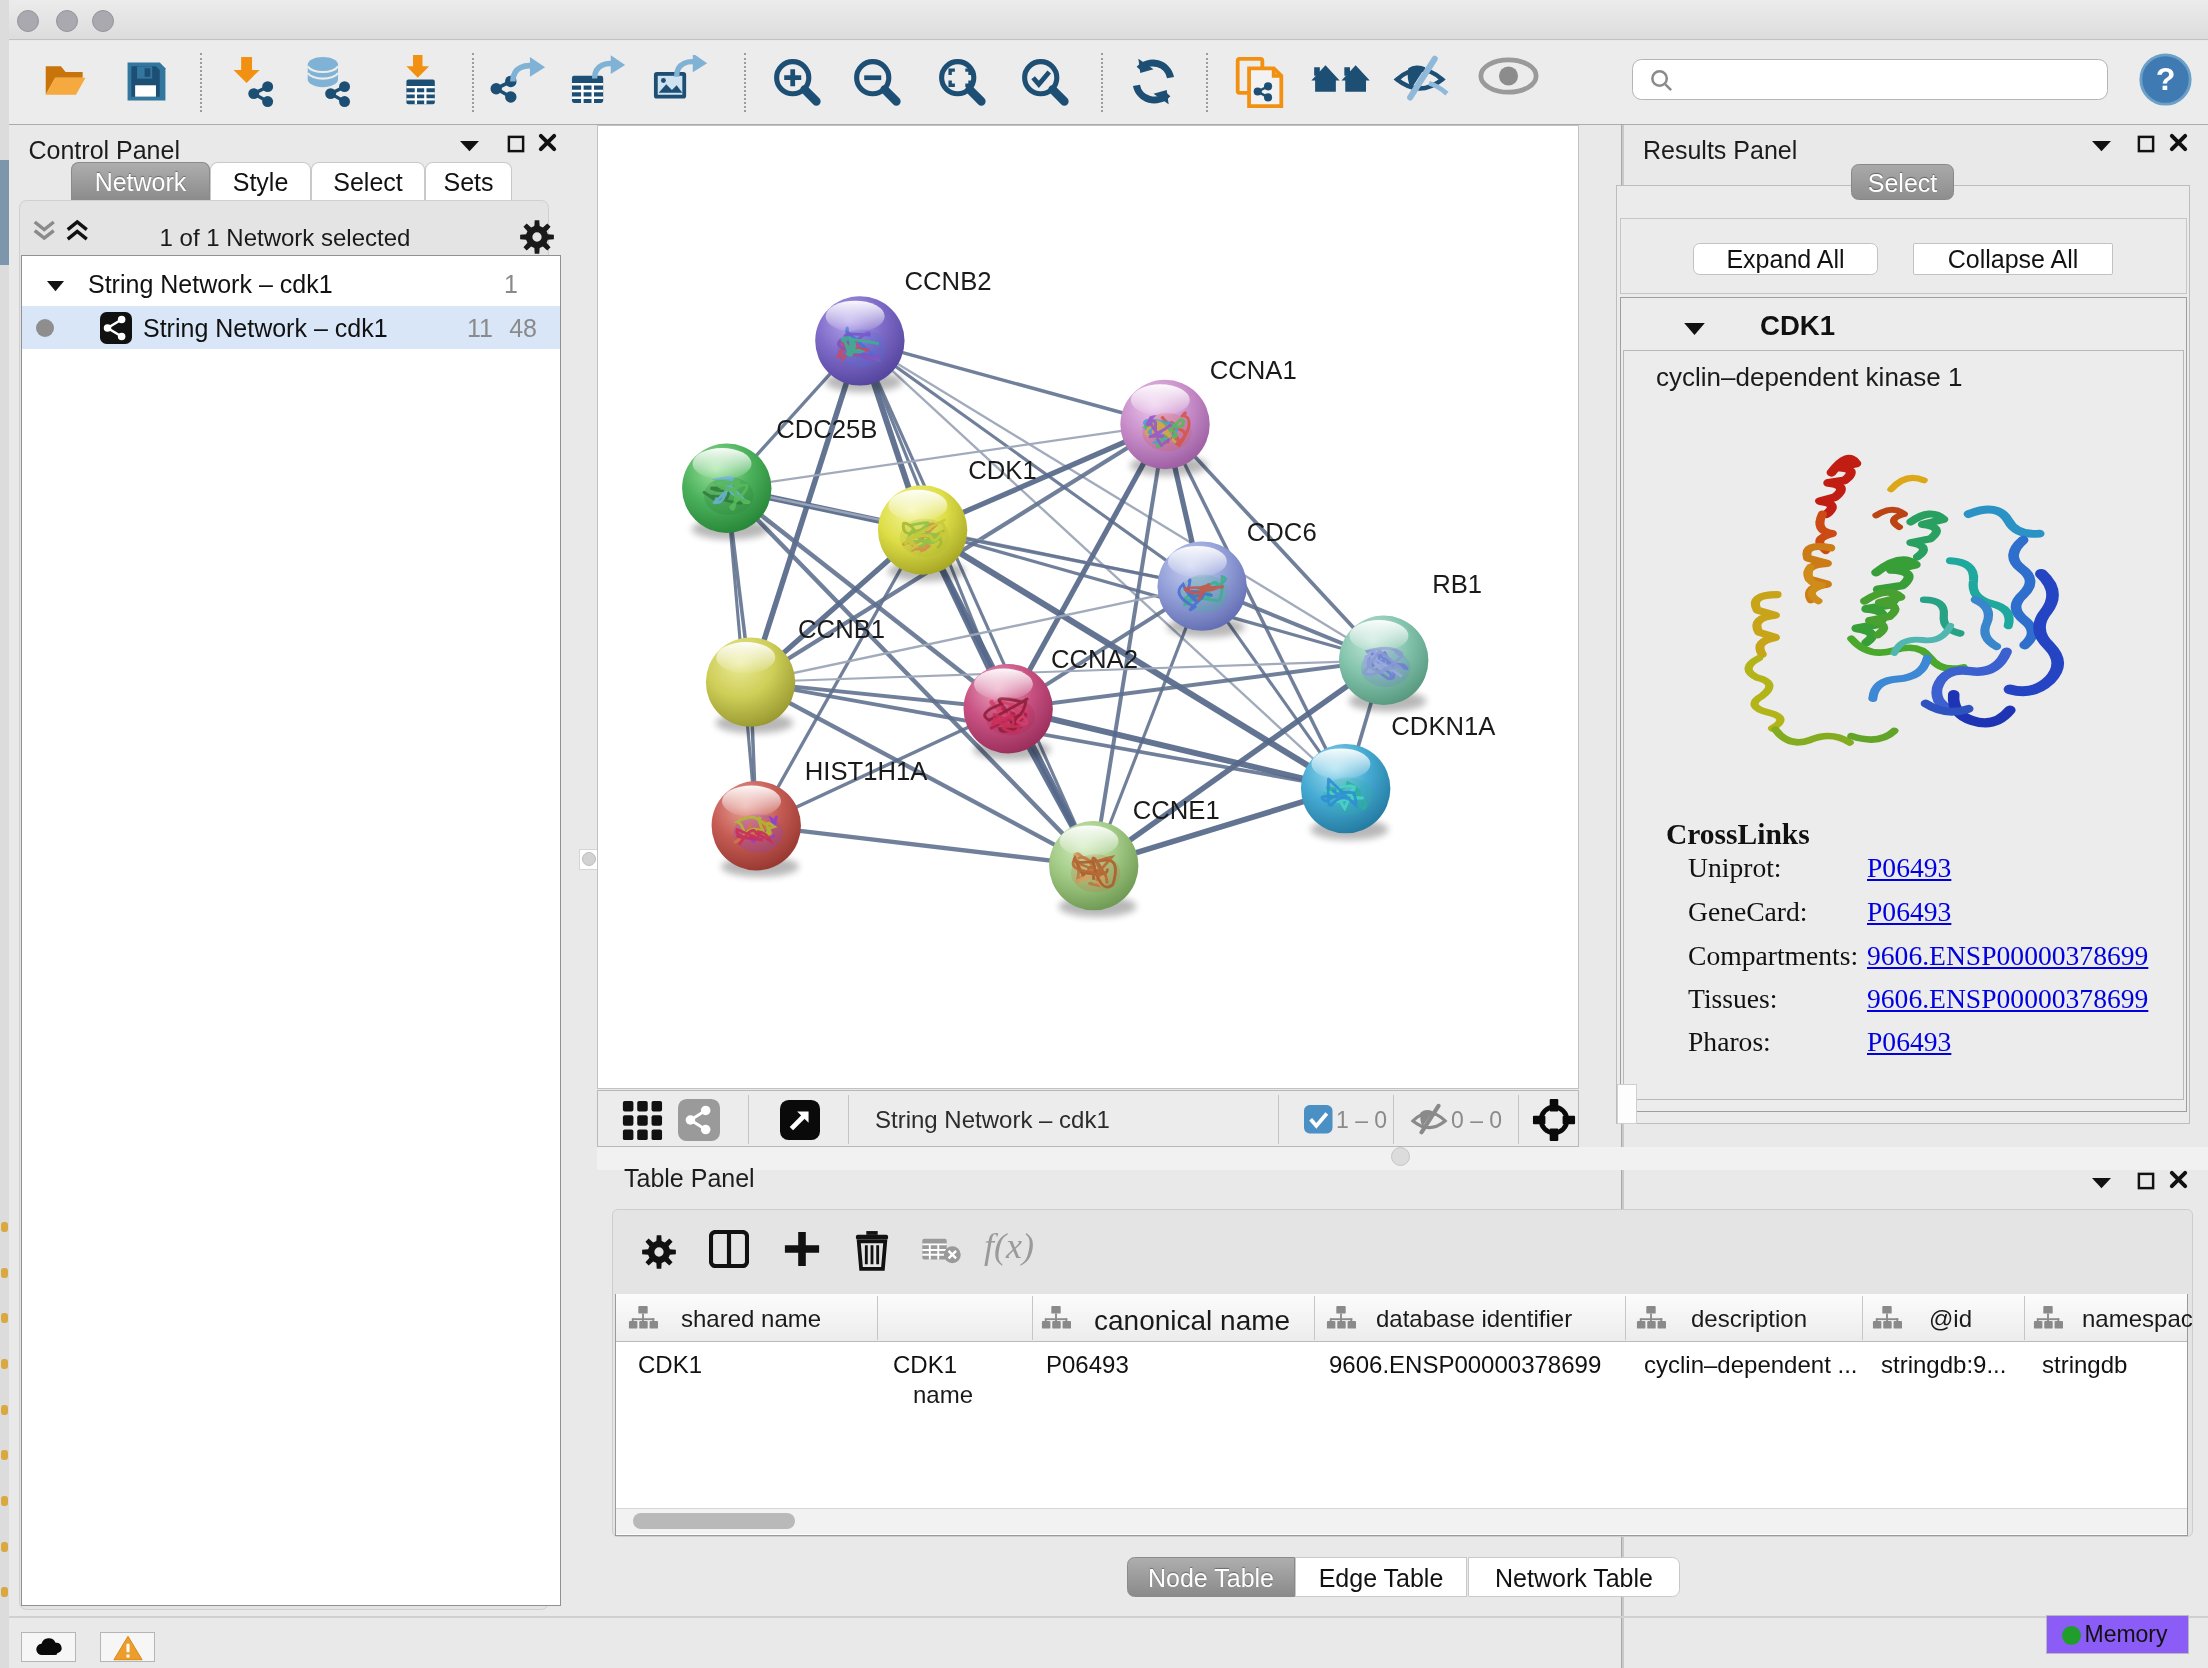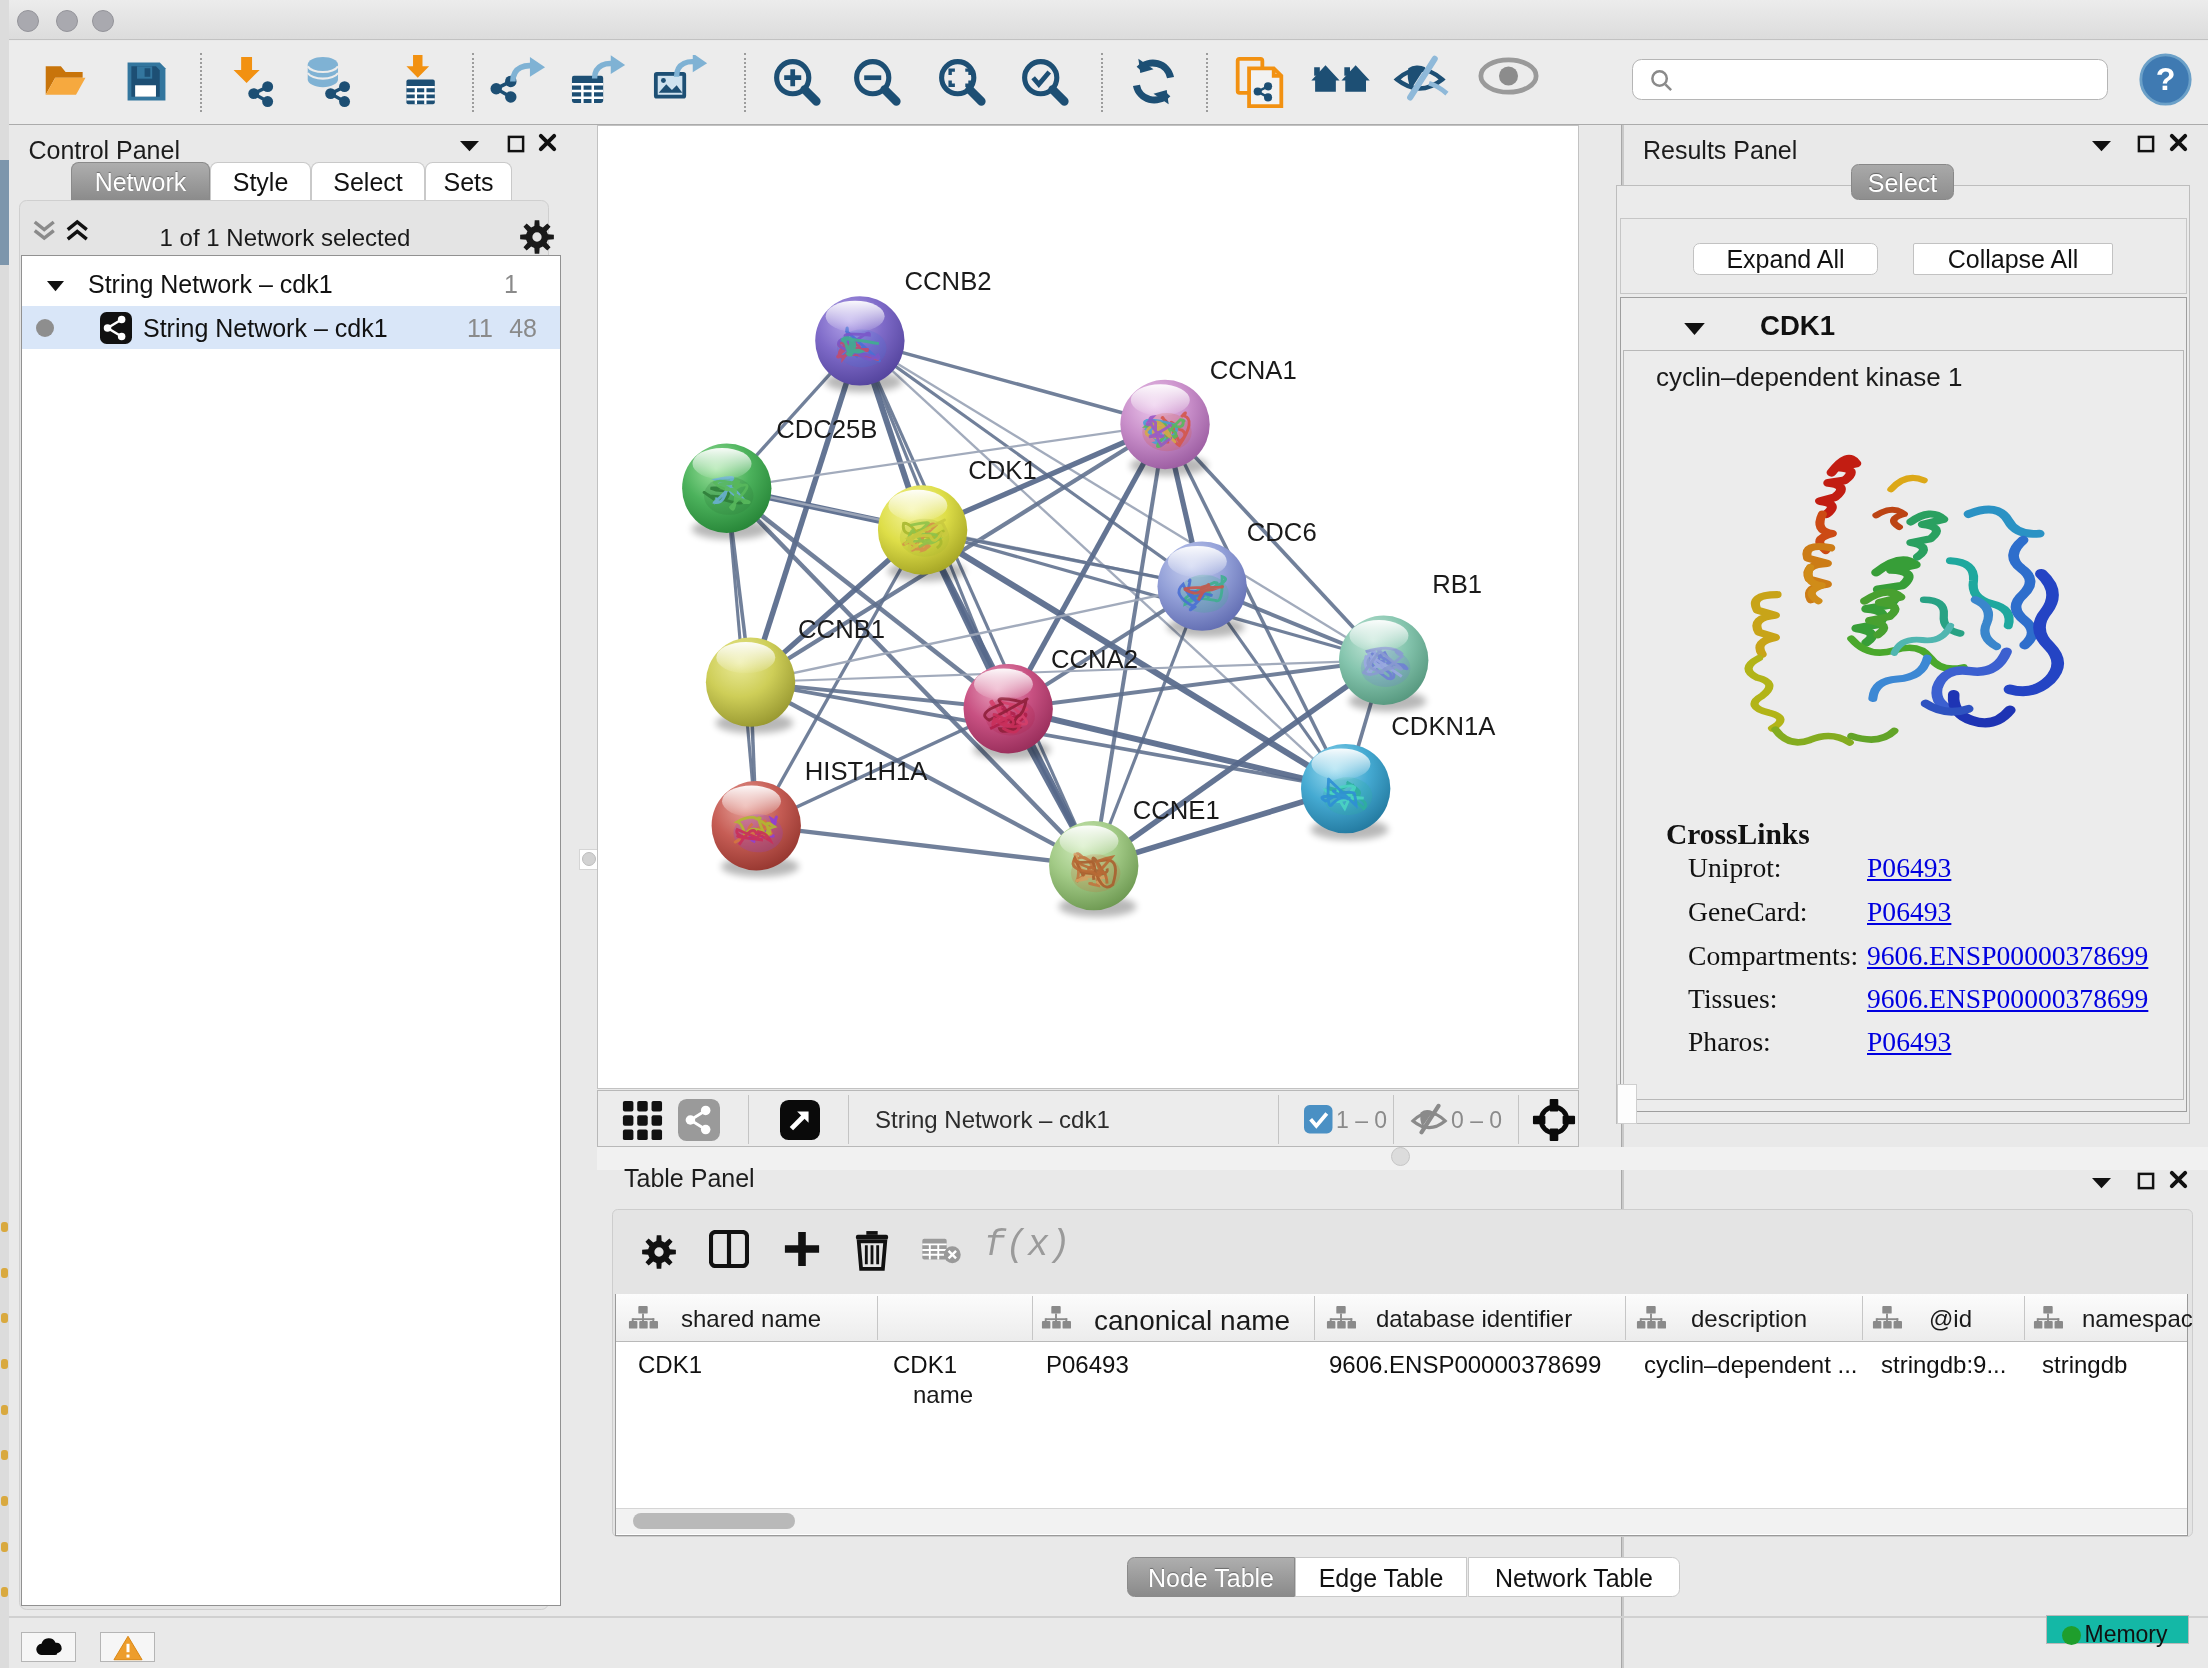--- a/index.html
+++ b/index.html
@@ -731,21 +731,21 @@
         <g fill="#9a9a9a">
           <rect x="1" y="4" width="26" height="22" rx="2"></rect>
         </g>
         <g stroke="#fff" stroke-width="2">
           <path d="M1 10h26M1 16h26M1 21h26M9 10v16M18 10v16"></path>
         </g>
         <circle cx="33" cy="21" r="9" fill="#9a9a9a"></circle>
         <path d="M29 17l8 8M37 17l-8 8" stroke="#fff" stroke-width="2.6"></path>
       </svg>
     </div>
-<div class="abs" style="left:984px;top:1225px;font-family:Liberation Mono, monospace;font-style:italic;font-size:36px;color:#9a9a9a">f(x)</div>
+<div class="abs" style="left:984px;top:1225px;font-family:Liberation Serif, serif;font-style:italic;font-size:36px;color:#9a9a9a">f(x)</div>
 <div class="abs" style="left:615px;top:1294px;width:1573px;height:242px;background:#fff;border:1px solid #9a9a9a"></div>
 <div class="abs" style="left:616px;top:1294px;width:1571px;height:48px;background:linear-gradient(#fcfcfc,#ececec);border-bottom:1px solid #b9b9b9"></div>
 <div class="abs" style="left:877px;top:1296px;height:44px;border-left:1px solid #c6c6c6"></div>
     <div class="abs" style="left:1032px;top:1296px;height:44px;border-left:1px solid #c6c6c6"></div>
     <div class="abs" style="left:1314px;top:1296px;height:44px;border-left:1px solid #c6c6c6"></div>
     <div class="abs" style="left:1625px;top:1296px;height:44px;border-left:1px solid #c6c6c6"></div>
     <div class="abs" style="left:1862px;top:1296px;height:44px;border-left:1px solid #c6c6c6"></div>
     <div class="abs" style="left:2024px;top:1296px;height:44px;border-left:1px solid #c6c6c6"></div>
 <div class="abs ic" style="left:628px;top:1304px">
       <svg width="30" height="28.5" viewBox="0 0 32 30">
@@ -851,16 +851,16 @@
         <path d="M10 20a6 6 0 0 1-1-12 8 8 0 0 1 15-1 5.5 5.5 0 0 1 3 10.5z" fill="#0a0a0a"></path>
         <circle cx="24" cy="13" r="5" fill="#0a0a0a"></circle>
         <rect x="8" y="15" width="18" height="5" rx="2.5" fill="#0a0a0a"></rect>
       </svg></div>
 <div class="abs" style="left:100px;top:1632px;width:55px;height:29.5px;background:#f6f6f6;border:1px solid #b5b5b5;text-align:center">
 <svg width="30" height="26" viewBox="0 0 32 27" style="margin-top:1.9px">
         <path d="M16 1 31 26H1z" fill="#ed9d2c" stroke="#d8830f" stroke-width="1"></path>
         <rect x="14.4" y="9" width="3.2" height="9" fill="#fff"></rect>
         <rect x="14.4" y="20.5" width="3.2" height="3.2" fill="#fff"></rect>
       </svg></div>
-<div class="abs" style="left:2046px;top:1615px;width:143px;height:29px;background:#14b8a6;border:1.9px solid #b9b9b9;font-size:23px;color:#111;line-height:37px;text-align:center;padding-left:17px">Memory</div>
+<div class="abs" style="left:2046px;top:1615px;width:143px;height:39px;background:#8b5cf6;border:1.9px solid #b9b9b9;font-size:23px;color:#111;line-height:37px;text-align:center;padding-left:17px">Memory</div>
 <div class="abs" style="left:2062px;top:1626px;width:19px;height:19px;border-radius:50%;background:#1f9e2c"></div>
 
 </div>
 
 </body></html>

